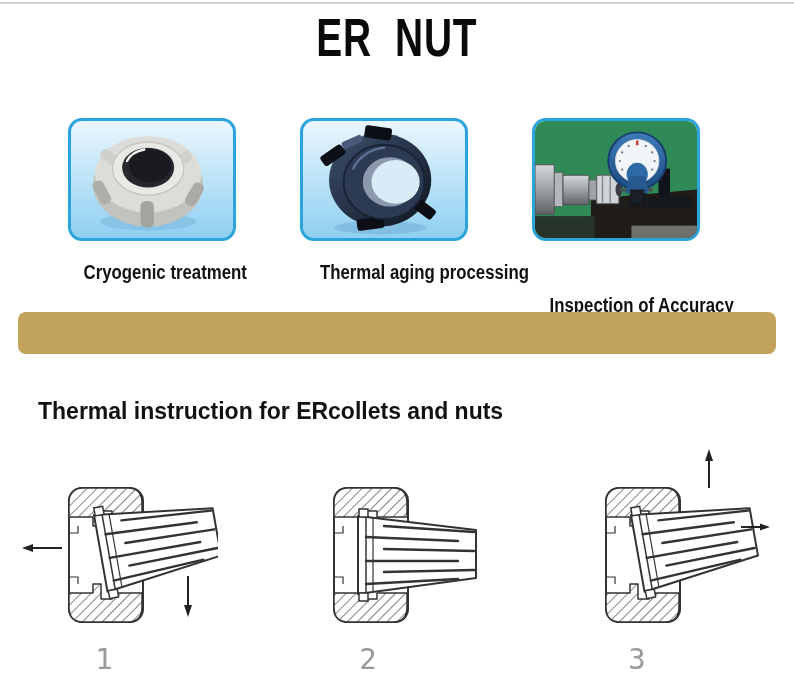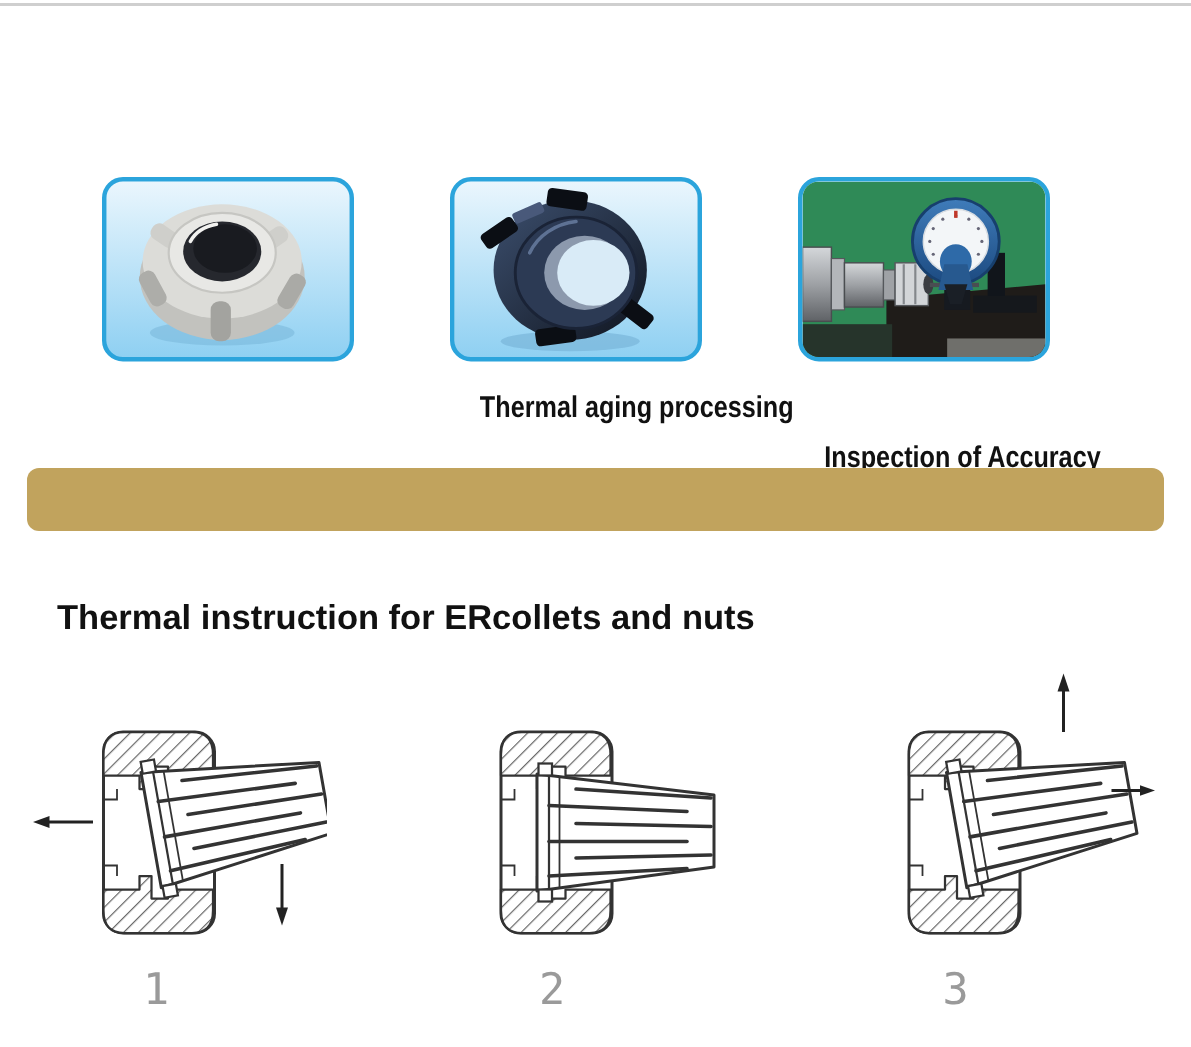--- a/index.html
+++ b/index.html
@@ -30,20 +30,21 @@
            font-family:"DejaVu Sans Mono",monospace;font-size:29px;color:var(--step-grey);}
   .n1{left:74px;} .n2{left:338px;} .n3{left:607px;}
 </style>
 </head>
 <body>
 
 <div class="page">
 
   <div class="topline"></div>
 
+  <h1 class="title"><span class="cond">ER  NUT</span></h1>
 
   <figure class="card card1">
     <svg viewBox="0 0 168 123" preserveAspectRatio="none">
       <ellipse cx="80" cy="106" rx="50" ry="9" fill="#79b6d8" opacity="0.55"></ellipse>
       <ellipse cx="80" cy="67" rx="57" ry="44" fill="#c2c2be"></ellipse>
       <ellipse cx="80" cy="56" rx="55" ry="40" fill="#dcdcd8"></ellipse>
       <rect x="72" y="84" width="14" height="28" rx="6" fill="#a3a39f"></rect>
       <rect x="26" y="62" width="12" height="26" rx="5" fill="#adada9" transform="rotate(-28 32 75)"></rect>
       <rect x="122" y="64" width="12" height="26" rx="5" fill="#aaaaa6" transform="rotate(30 128 77)"></rect>
       <rect x="110" y="30" width="12" height="20" rx="5" fill="#cfcfcb" transform="rotate(55 116 40)"></rect>
@@ -123,20 +124,21 @@
       <circle cx="106" cy="24" r="1.1" fill="#667"></circle>
         <circle cx="115" cy="26.4" r="1.1" fill="#667"></circle>
       <circle cx="121.6" cy="33" r="1.1" fill="#667"></circle>
       <rect x="104.8" y="20.5" width="2.4" height="5" fill="#c0392b"></rect>
       <ellipse cx="106" cy="56" rx="11" ry="12" fill="#2e6aa8"></ellipse>
       <polygon points="98,58 114,58 118,76 94,76" fill="#27598f"></polygon>
       <polygon points="98,72 114,72 110,86 102,86" fill="#1a1f26"></polygon>
     </svg>
   </figure>
 
+  <div class="caption cap1"><span class="cap-in">Cryogenic treatment</span></div>
   <div class="caption cap2"><span class="cap-in">Thermal aging processing</span></div>
   <div class="caption cap3"><span class="cap-in">Inspection of Accuracy</span></div>
 
   <div class="goldbar"></div>
 
   <h2 class="mount-heading">Thermal instruction for ERcollets and nuts</h2>
 
   <svg class="drawing d1" viewBox="0 0 200 185">
     <defs>
       <pattern id="hatchA" width="7" height="7" patternUnits="userSpaceOnUse" patternTransform="rotate(45)">

